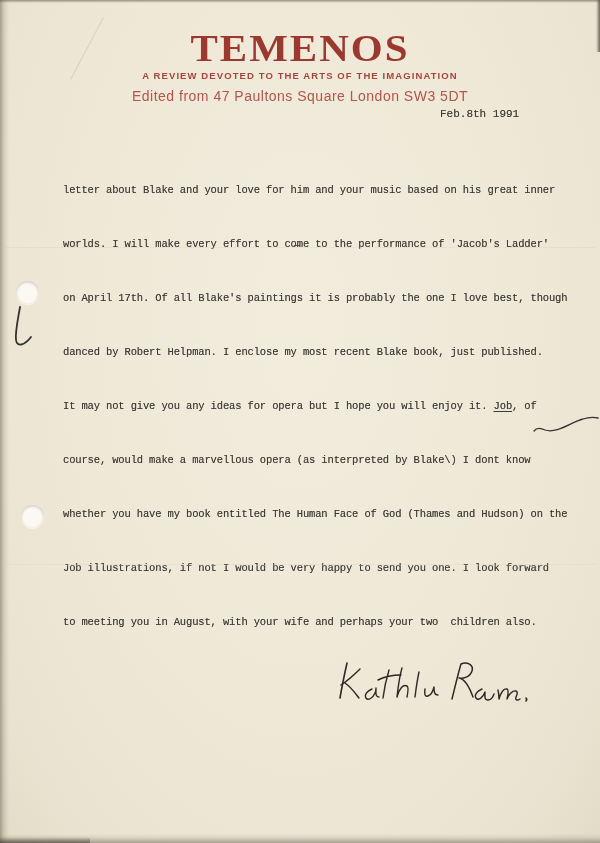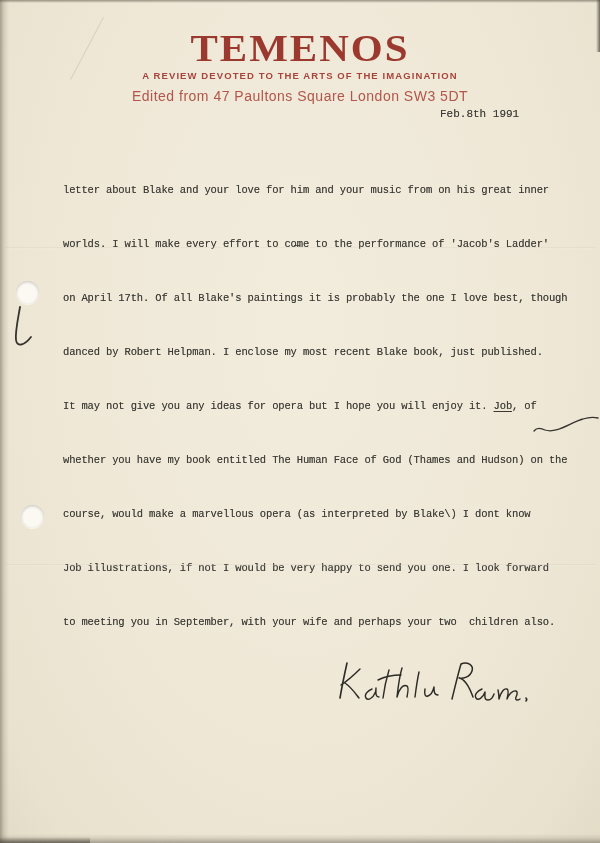--- a/index.html
+++ b/index.html
@@ -59,29 +59,29 @@
 
 <div class="paper">
 
   <div class="masthead">TEMENOS</div>
   <div class="subtitle">A REVIEW DEVOTED TO THE ARTS OF THE IMAGINATION</div>
   <div class="addressline">Edited from 47 Paultons Square London SW3 5DT</div>
 
   <div class="typed dateline">Feb.8th 1991</div>
 
   <div class="typed body-text">
-    <div class="tline">letter about Blake and your love for him and your music from on his great inner</div>
+    <div class="tline">letter about Blake and your love for him and your music based on his great inner</div>
     <div class="tline">worlds. I will make every effort to co̶me to the performance of 'Jacob's Ladder'</div>
     <div class="tline">on April 17th. Of all Blake's paintings it is probably the one I love best, though</div>
     <div class="tline">danced by Robert Helpman. I enclose my most recent Blake book, just published.</div>
     <div class="tline"><span>It may not give you any ideas for opera but I hope you will enjoy it. </span><span class="u">Job</span><span>, of</span></div>
+    <div class="tline">course, would make a marvellous opera (as interpreted by Blake\) I dont know</div>
     <div class="tline">whether you have my book entitled The Human Face of God (Thames and Hudson) on the</div>
-    <div class="tline">course, would make a marvellous opera (as interpreted by Blake\) I dont know</div>
     <div class="tline">Job illustrations, if not I would be very happy to send you one. I look forward</div>
-    <div class="tline">to meeting you in September, with your wife and perhaps your two  children also.</div>
+    <div class="tline">to meeting you in August, with your wife and perhaps your two  children also.</div>
     
     
     
     
     
     
     
     
     
     

